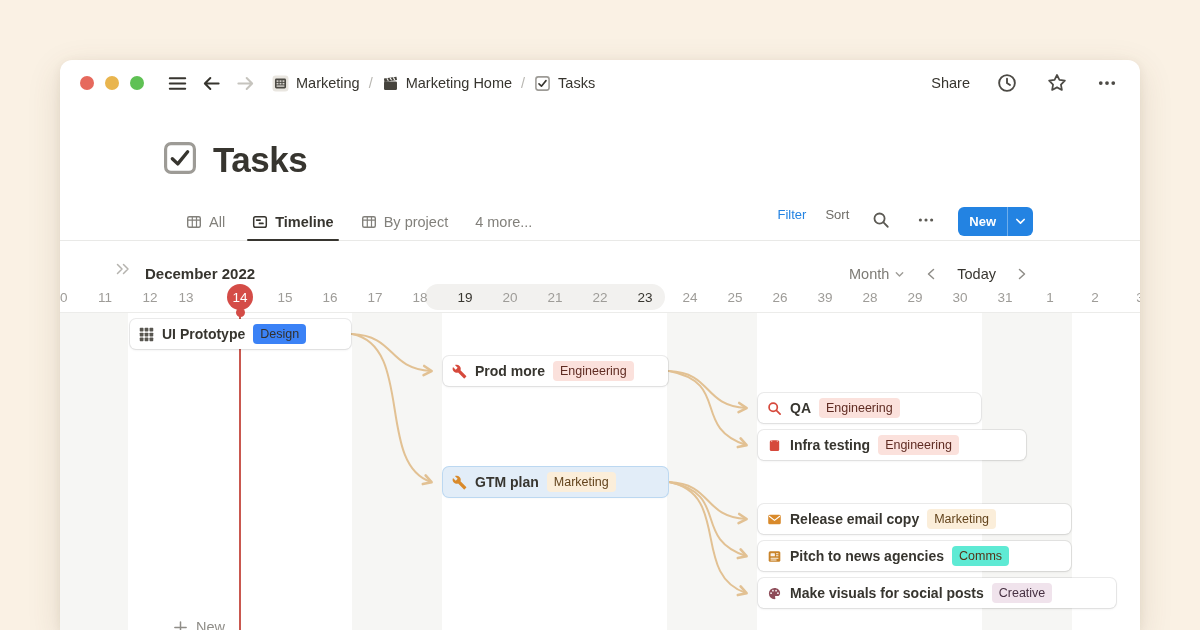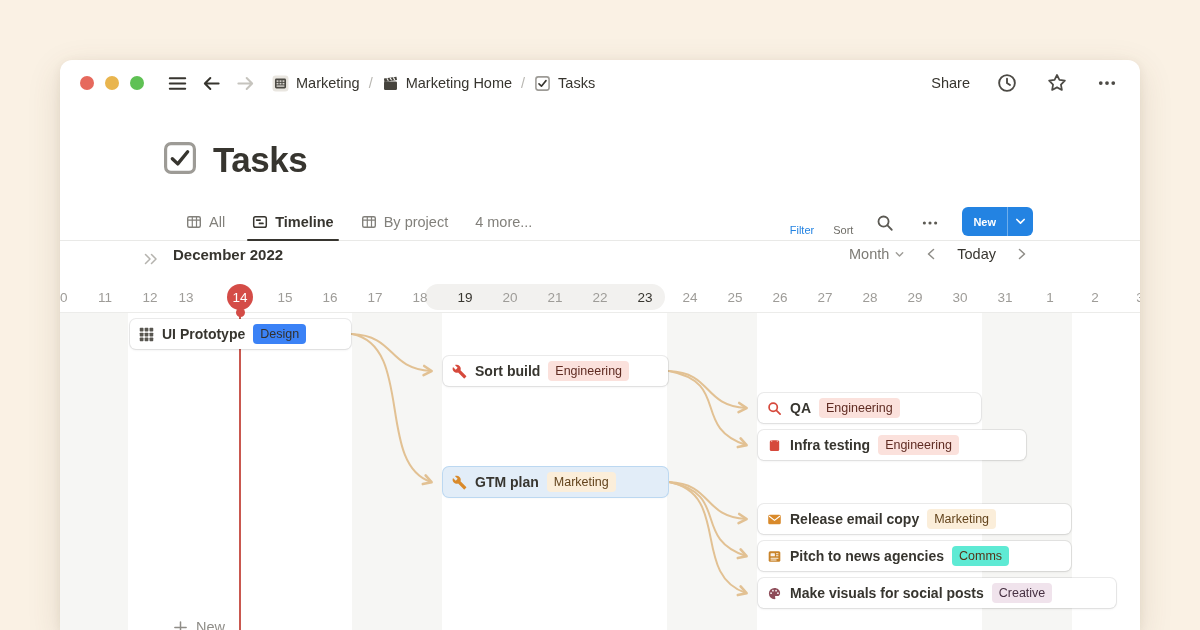--- a/index.html
+++ b/index.html
@@ -25,30 +25,30 @@
   .page-title-row { position:absolute; top:80px; left:102px; display:flex; align-items:center; gap:15px; }
   .page-title { font-size:35px; font-weight:700; letter-spacing:-.5px; }
 
   
   .tabs-row { position:absolute; top:143px; left:0; right:0; height:38px; border-bottom:1px solid #e9e9e7;
               display:flex; align-items:center; padding:0 107px 0 126px; }
   .tabs-left { display:flex; align-items:center; height:100%; }
   .tab { display:flex; align-items:center; gap:7px; font-size:14.5px; color:#82807b; margin-right:27px; height:100%; position:relative; }
   .tab.active { color:#37352f; font-weight:700; }
   .tab.active::after { content:""; position:absolute; left:-5px; right:-5px; bottom:-1px; height:2.5px; background:#37352f; border-radius:2px; }
-  .toolbar { margin-left:auto; display:flex; align-items:flex-end; gap:19px; font-size:11px; }
+  .toolbar { margin-left:auto; display:flex; align-items:flex-start; gap:19px; font-size:13px; }
   .toolbar .link-blue { font-weight:400; }
   .toolbar .link-gray { color:#6f6d67; }
   .new-btn { background:#2383e2; color:#fff; border-radius:6px; height:29px; display:flex; align-items:center; font-weight:700; overflow:hidden; }
   .new-label { padding:0 11px; }
   .new-divider { width:1px; height:29px; background:rgba(255,255,255,.35); }
   .new-chevron { padding:0 7px; display:flex; align-items:center; height:100%; }
 
   
-  .tl-header { position:absolute; top:186px; left:0; right:0; height:36px; display:flex; align-items:flex-start; padding:0 112px 0 78px; }
+  .tl-header { position:absolute; top:186px; left:0; right:0; height:36px; display:flex; align-items:flex-end; padding:0 112px 0 50px; }
   .month-label { font-size:15px; font-weight:700; margin-left:9px; }
   .tl-controls { display:flex; align-items:center; gap:20px; margin-left:auto; font-size:14.5px; color:#7d7b75; }
   .zoom-select { display:flex; align-items:center; gap:5px; }
   .today-label { color:#37352f; }
 
   
   .dates-row { position:absolute; top:222px; left:0; right:0; height:30px; }
   .week-pill { position:absolute; top:2px; height:26px; border-radius:13px; background:#f2f1ef; }
   .date { position:absolute; top:50%; transform:translate(-50%,-50%); font-size:13.5px; color:#9e9c98; }
   .date.em { color:#37352f; font-weight:500; }
@@ -270,21 +270,21 @@
       <span class="date" style="left:315px">17</span>
       <span class="date" style="left:360px">18</span>
       <span class="date em" style="left:405px">19</span>
       <span class="date" style="left:450px">20</span>
       <span class="date" style="left:495px">21</span>
       <span class="date" style="left:540px">22</span>
       <span class="date em" style="left:585px">23</span>
       <span class="date" style="left:630px">24</span>
       <span class="date" style="left:675px">25</span>
       <span class="date" style="left:720px">26</span>
-      <span class="date" style="left:765px">27</span>
+      <span class="date" style="left:765px">39</span>
       <span class="date" style="left:810px">28</span>
       <span class="date" style="left:855px">29</span>
       <span class="date" style="left:900px">30</span>
       <span class="date" style="left:945px">31</span>
       <span class="date" style="left:990px">1</span>
       <span class="date" style="left:1035px">2</span>
       <span class="date" style="left:1080px">3</span>
     </div>
 
   <div class="tl-body">
@@ -332,21 +332,21 @@
         </span>
         <span>UI Prototype</span>
         <span class="tag" style="background:#3b82f6;color:#32312e">Design</span>
       </div>
       <div class="card" style="left:383px;top:43px;width:225px">
         <span class="c-icon">
           <svg width="15" height="15" viewBox="0 0 24 24">
             <path d="M22.7 19l-9.1-9.1c.9-2.3.4-5-1.5-6.9-2-2-5-2.4-7.4-1.3L9 6 6 9 1.6 4.7C.4 7.1.9 10.1 2.9 12.1c1.9 1.9 4.6 2.4 6.9 1.5l9.1 9.1c.4.4 1 .4 1.4 0l2.3-2.3c.5-.4.5-1.1.1-1.4z" fill="#d6493c"></path>
           </svg>
         </span>
-        <span>Sort build</span>
+        <span>Prod more</span>
         <span class="tag" style="background:#fbe1dc;color:#5f2b22">Engineering</span>
       </div>
       <div class="card" style="left:698px;top:80px;width:223px">
         <span class="c-icon">
           <svg width="15" height="15" viewBox="0 0 16 16">
             <circle cx="6.6" cy="6.6" r="4.4" fill="none" stroke="#d6493c" stroke-width="1.8"></circle>
             <path d="M10 10l4 4" stroke="#d6493c" stroke-width="1.8" stroke-linecap="round"></path>
           </svg>
         </span>
         <span>QA</span>

